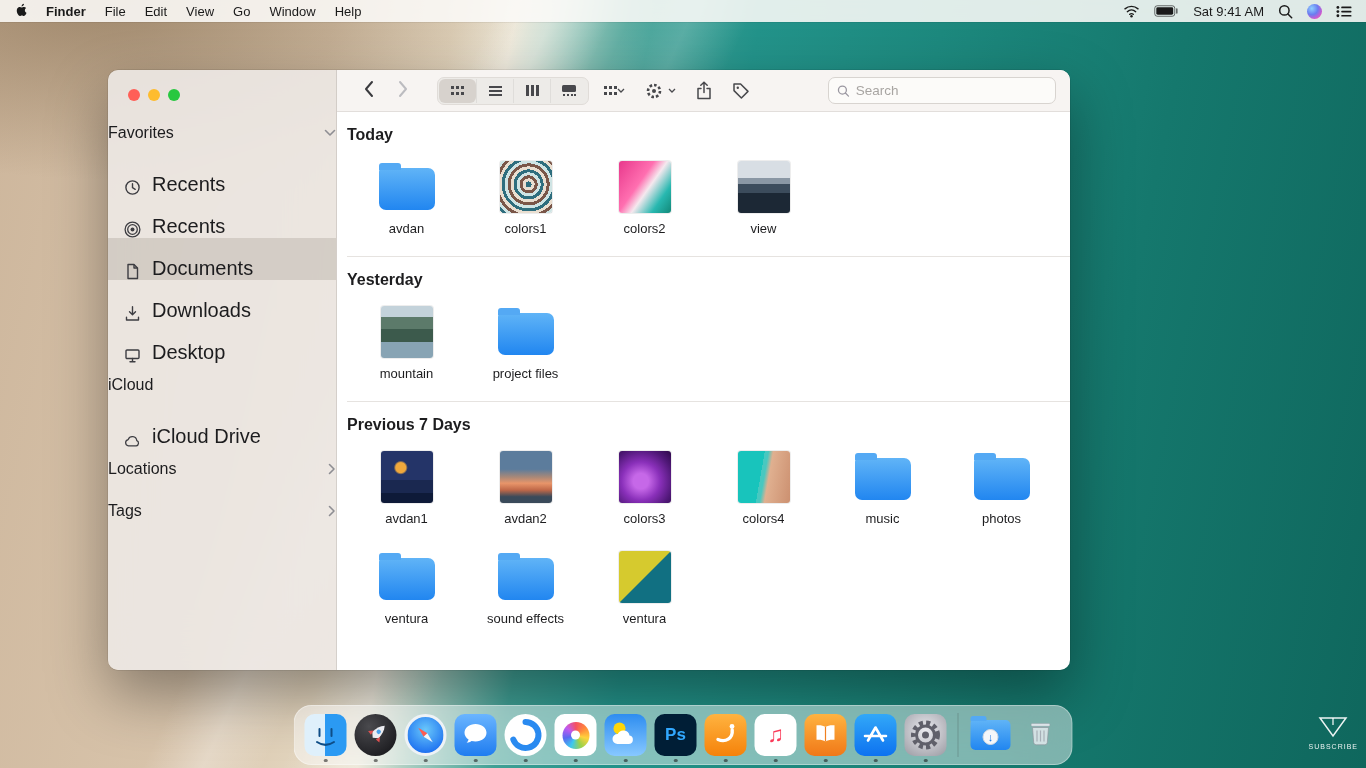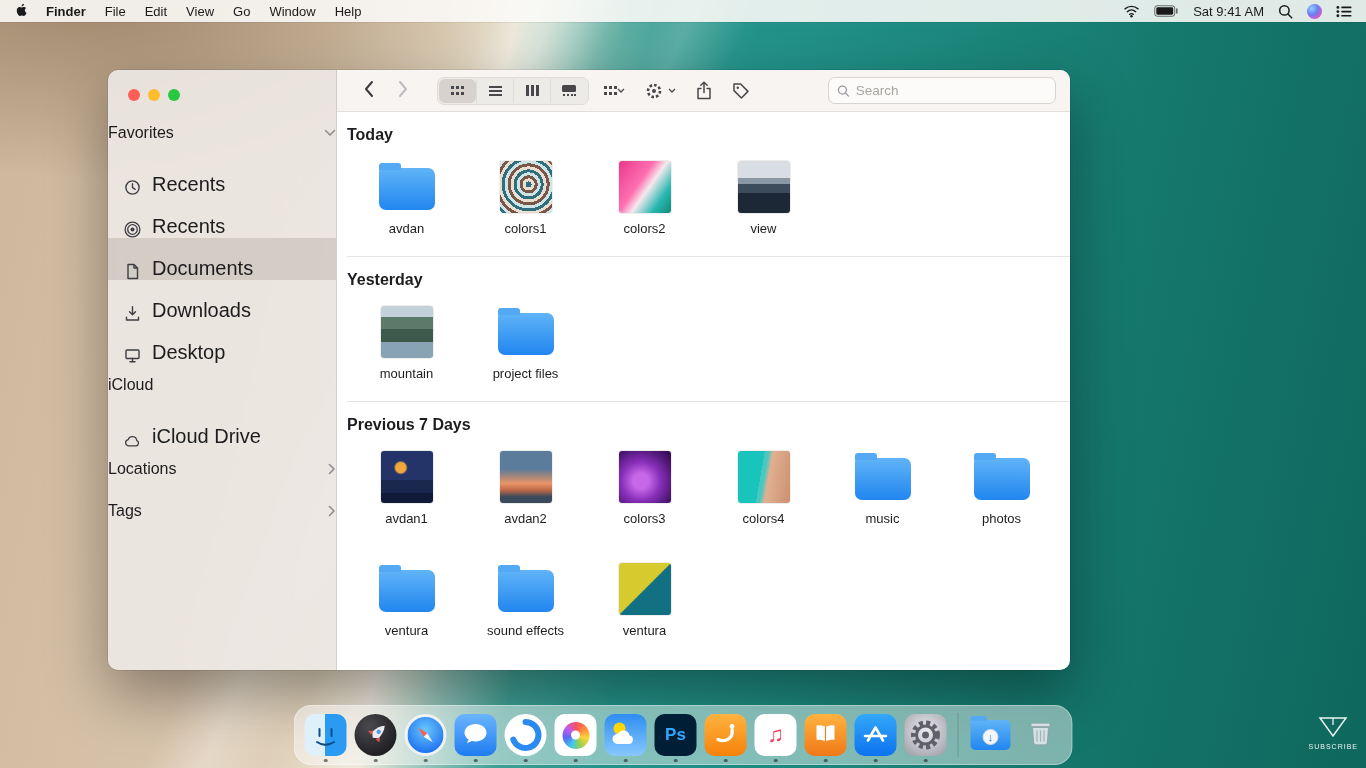--- a/index.html
+++ b/index.html
@@ -76,21 +76,21 @@
     background:#48484c; box-shadow:4px 0 #48484c,8px 0 #48484c,11px 0 #48484c; }
   .tool-btn { display:flex; align-items:center; gap:5px; margin-left:20px; }
   .search { display:flex; align-items:center; gap:6px; width:228px; height:27px; margin-left:auto;
     border:1px solid #d8d4d0; border-radius:7px; background:rgba(252,251,250,0.92); padding:0 8px; }
   .search input { border:0; outline:0; background:transparent; width:100%; font-size:13.5px; color:#333; }
   .search input::placeholder { color:#a8a5a2; }
 
   
   .content { flex:1; padding-left:10px; overflow:hidden; }
   .section-label { font-size:16px; font-weight:600; color:#1d1d1f; margin-top:14px; }
-  .file-grid { display:flex; flex-wrap:wrap; row-gap:36px; margin-top:16px; }
+  .file-grid { display:flex; flex-wrap:wrap; row-gap:24px; margin-top:16px; }
   .file-item { width:119px; display:flex; flex-direction:column; align-items:center; gap:7px; }
   .icon-zone { height:54px; display:flex; align-items:center; justify-content:center; }
   .file-name { font-size:13px; color:#1d1d1f; white-space:nowrap; max-width:112px; overflow:hidden; }
   .divider { height:1px; background:#e6e3e0; margin-top:20px; }
   .file-icon { width:52px; height:52px; border-radius:3px; box-shadow:0 0 0 1px rgba(0,0,0,0.07); }
   .file-icon[data-kind="folder"] { position:relative; width:56px; height:42px; box-shadow:none;
     border-radius:4px 7px 7px 7px; background:linear-gradient(180deg,#60b4f7 0%,#2186f0 100%); margin-top:4px; }
   .file-icon[data-kind="folder"]::before { content:''; position:absolute; top:-5px; left:0;
     width:22px; height:7px; border-radius:3px 3px 0 0; background:#54a9f4; }
   .file-icon[data-art="spiral"] { background:repeating-radial-gradient(circle at 55% 45%, #2e6e7e 0 3px, #e9ded0 3px 6px, #7a5648 6px 9px, #cfe4e4 9px 12px); }

